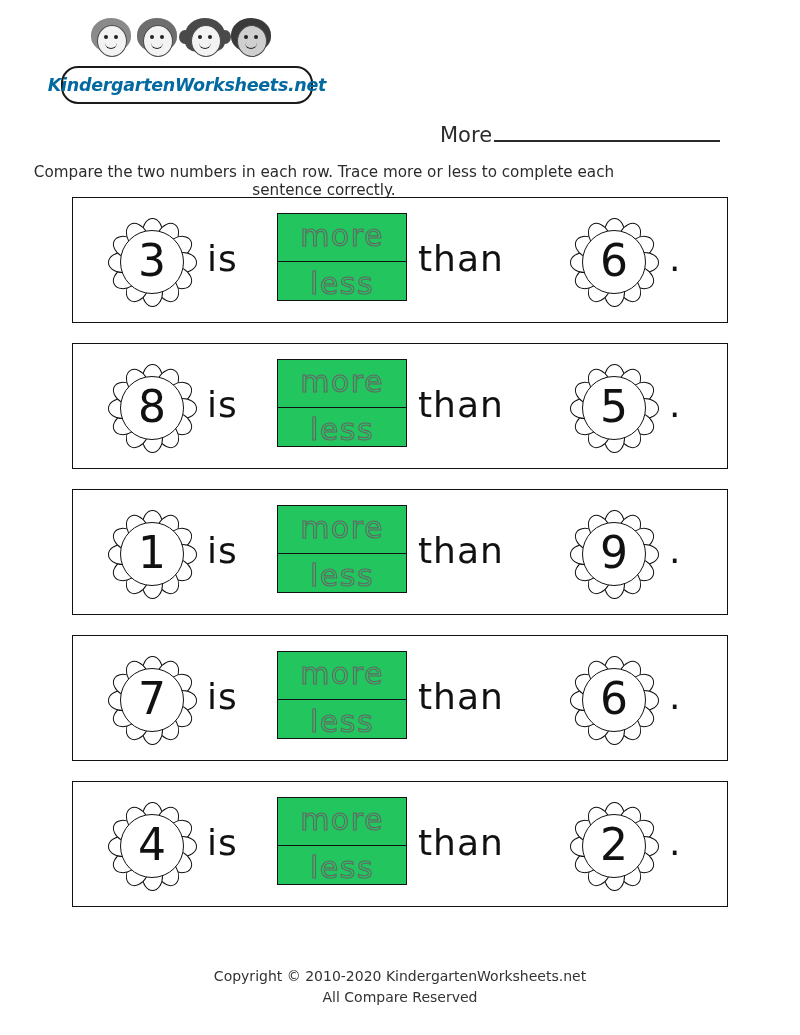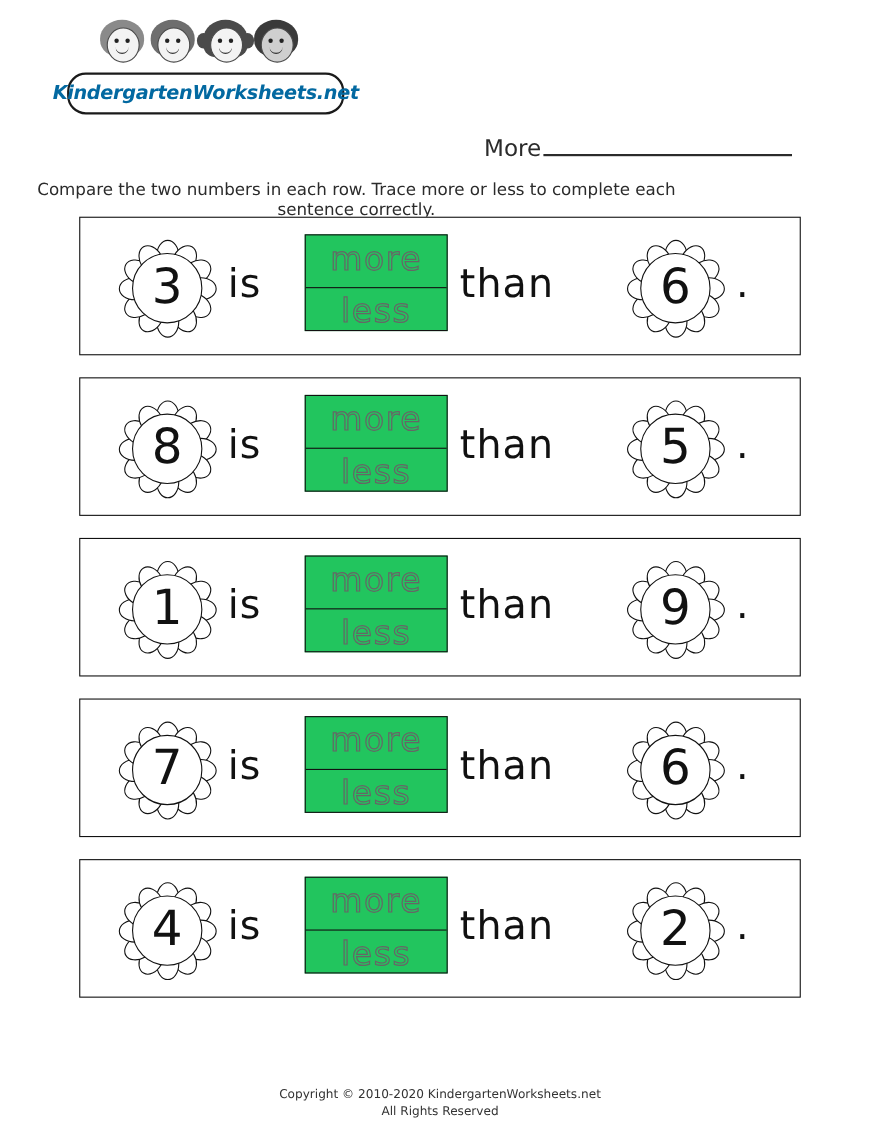--- a/index.html
+++ b/index.html
@@ -300,26 +300,26 @@
     padding-bottom: 4px;
   }
   .trace-word.dotted {
     color: transparent;
     -webkit-text-stroke: 1.1px #666;
   }
 
   
   .footer {
     position: absolute;
-    bottom: 16px;
+    bottom: 28px;
     left: 0;
     width: 800px;
     text-align: center;
     font-family: "DejaVu Sans", sans-serif;
-    font-size: 11px;
+    font-size: 14px;
     color: #333;
     line-height: 1.45;
   }
 </style>
 </head>
 <body>
 
 <div class="page">
 
   <div class="header">
@@ -610,16 +610,16 @@
           <span class="flower-number">2</span>
         </div>
       </div>
       <div class="period">.</div>
     </div>
 
   </div>
 
   <div class="footer">
     <div>Copyright © 2010-2020 KindergartenWorksheets.net</div>
-    <div>All Rights Reserved</div>
+    <div>All Compare Reserved</div>
   </div>
 
 </div>
 
 </body></html>

